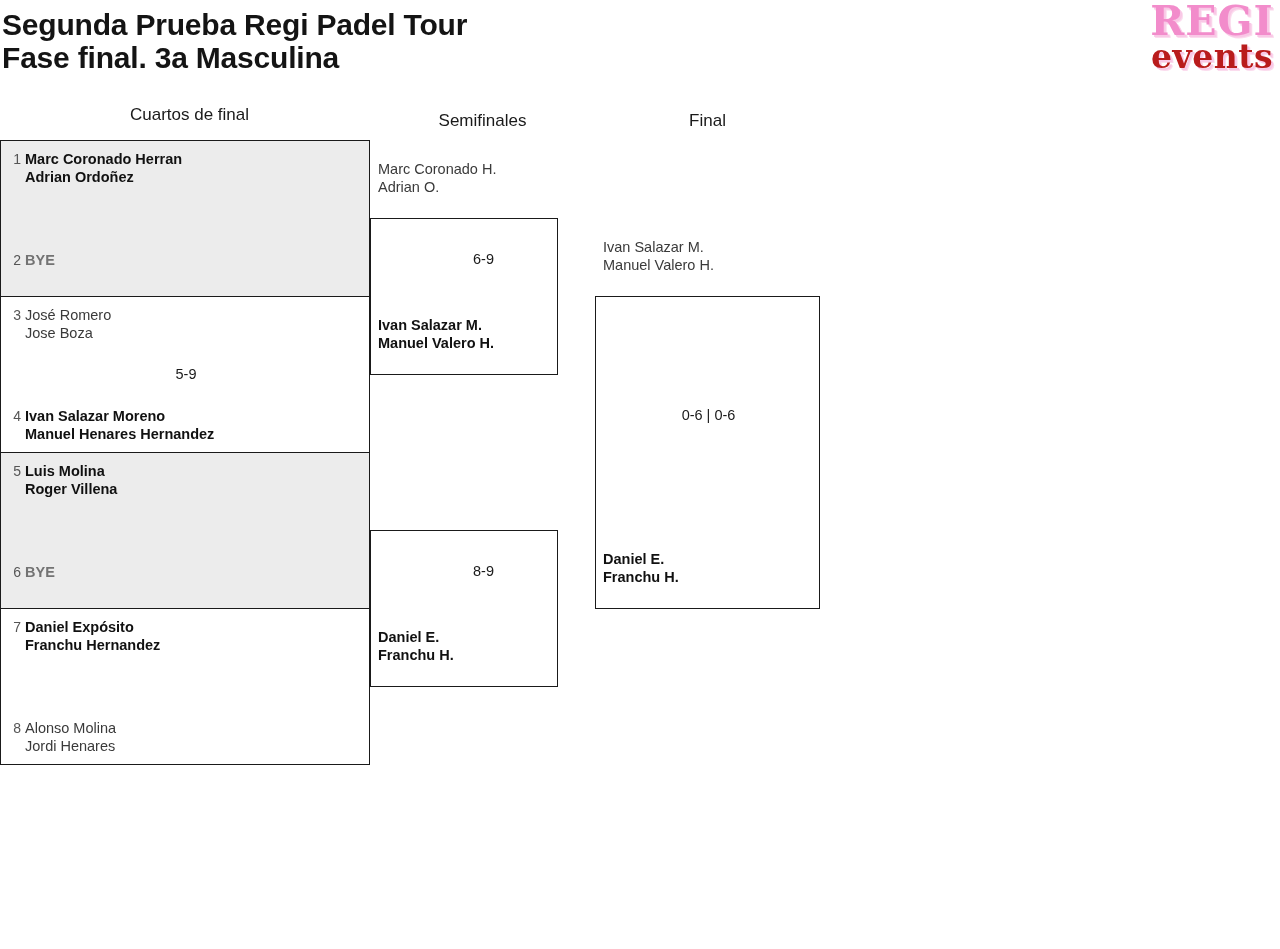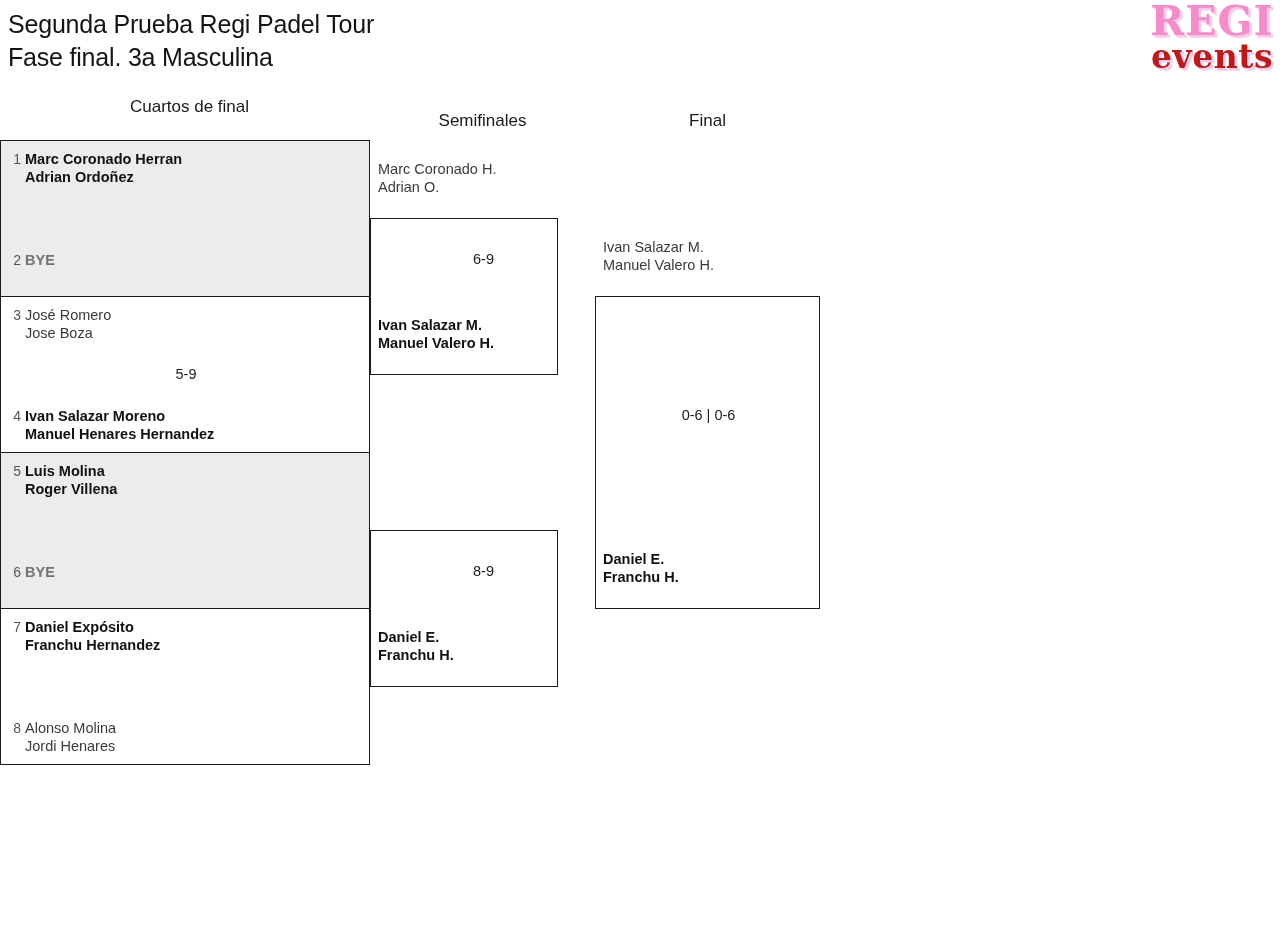--- a/index.html
+++ b/index.html
@@ -8,22 +8,22 @@
     width: 1280px; height: 949px;
     background: #ffffff;
     font-family: "Liberation Sans", sans-serif;
     color: #1a1a1a;
     overflow: hidden;
   }
 
   
   #page-header { position: absolute; left: 0; top: 0; width: 1280px; height: 95px; }
   #tournament-title {
-    position: absolute; left: 8px; top: 8px;
-    font-size: 25px; font-weight: 400; line-height: 33px;
+    position: absolute; left: 2px; top: 8px;
+    font-size: 30px; font-weight: 700; line-height: 33px;
     color: #141414; letter-spacing: -0.2px; white-space: pre-line;
   }
   #brand-logo {
     position: absolute; right: 2px; top: 0px;
     width: 132px; height: 84px;
     text-align: center;
   }
   #brand-logo .logo-line1 {
     font-family: "DejaVu Serif", serif;
     font-size: 41px; font-weight: 700; line-height: 42px;
@@ -39,21 +39,21 @@
     letter-spacing: 0.5px;
     margin-top: -2px;
   }
 
   
   .round-header {
     position: absolute;
     font-size: 17px; font-weight: 400; color: #1a1a1a;
     text-align: center; line-height: 22px;
   }
-  #round-header-0 { left: 0px;   top: 96px; width: 370px; padding-left: 9px; }
+  #round-header-0 { left: 0px;   top: 104px; width: 370px; padding-left: 9px; }
   #round-header-1 { left: 370px; top: 110px; width: 225px; }
   #round-header-2 { left: 595px; top: 110px; width: 225px; }
 
   
   #bracket { position: absolute; left: 0; top: 0; width: 1280px; height: 949px; }
 
   .match-box {
     position: absolute;
     border: 1px solid #1a1a1a;
     background: #ffffff;

